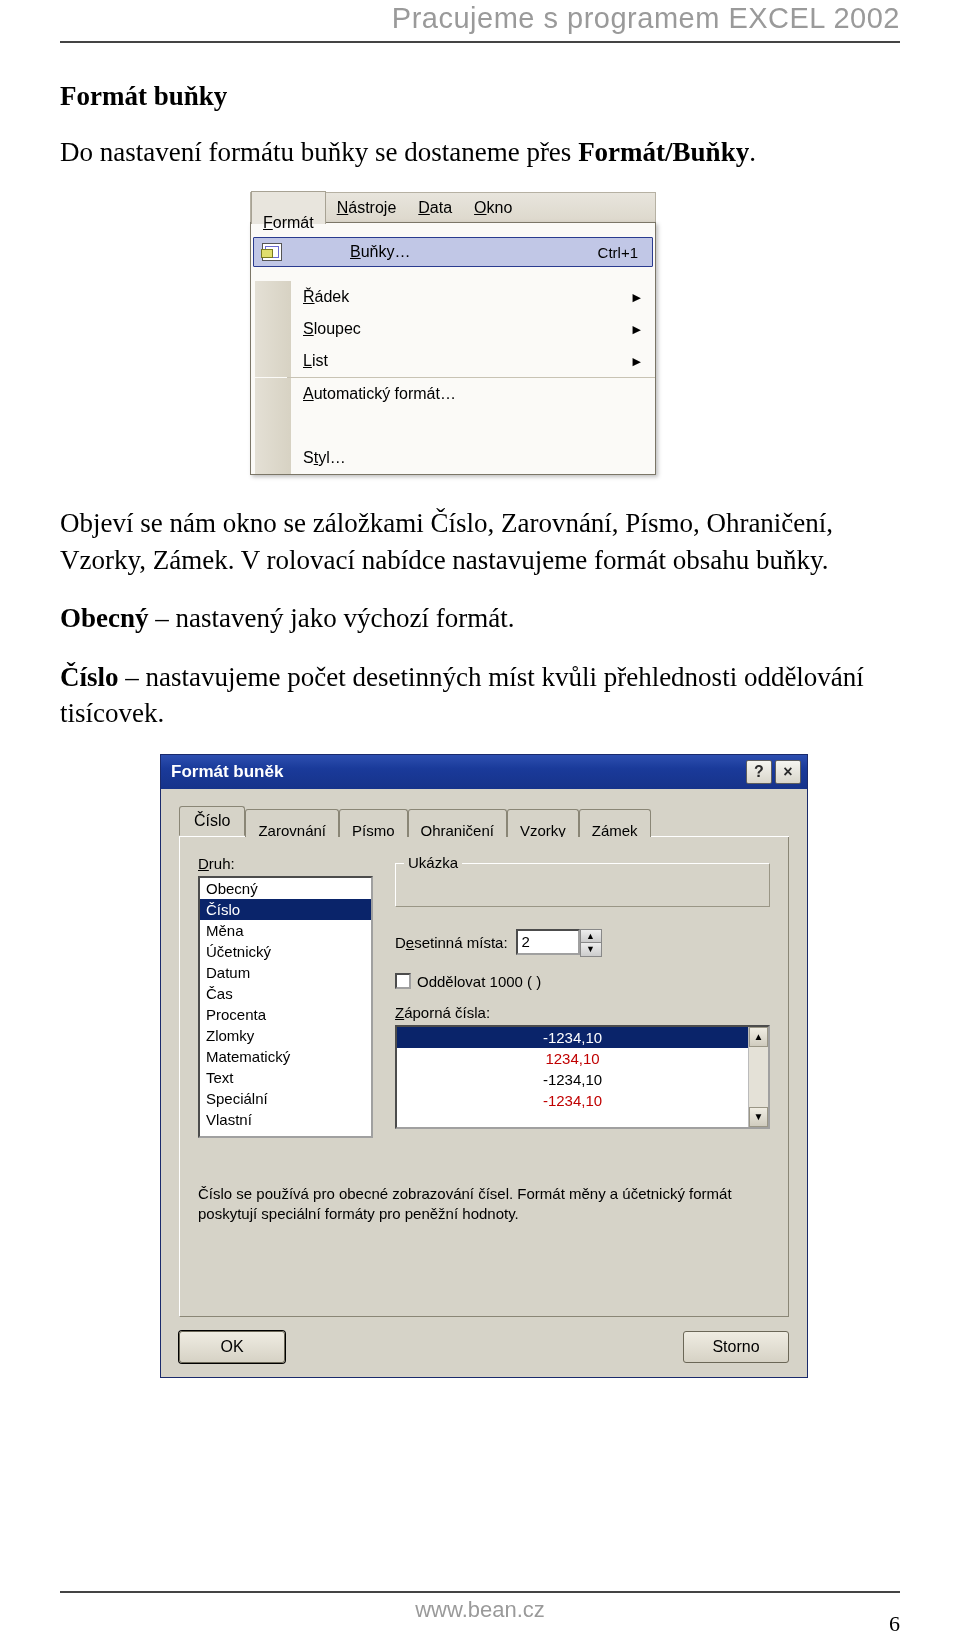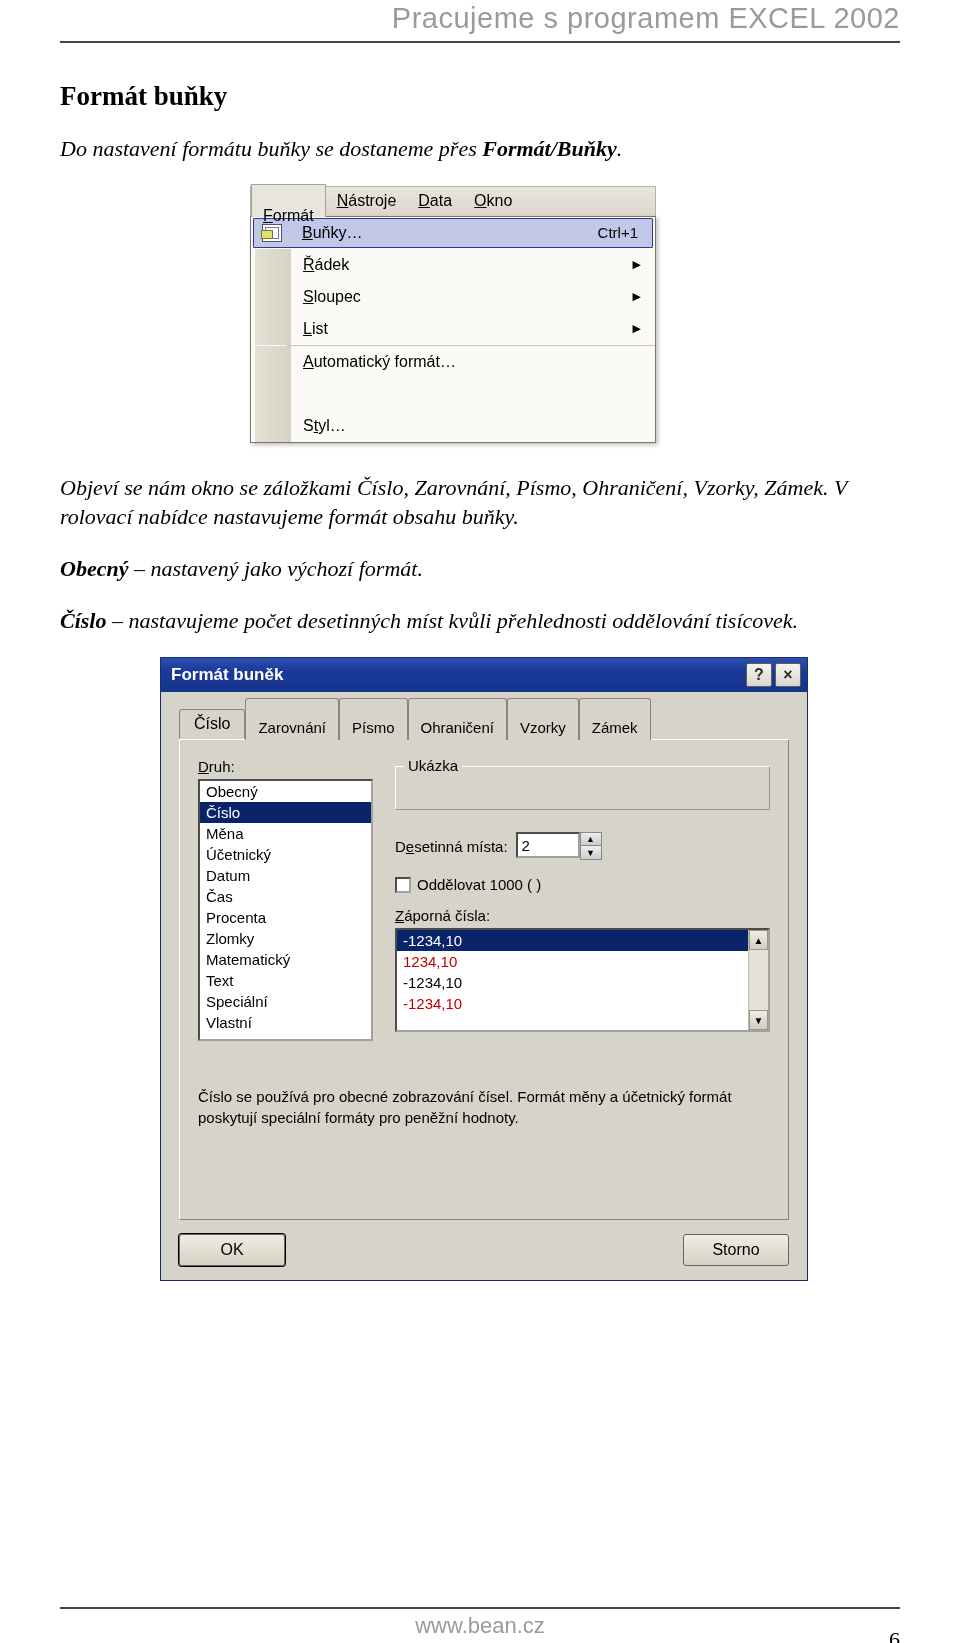--- a/index.html
+++ b/index.html
@@ -30,24 +30,23 @@
     border: none;
     border-top: 2px solid #444;
     margin: 6px 0 38px 0;
   }
   .section-heading {
     font-size: 27px;
     font-weight: bold;
     margin: 0 0 22px 0;
   }
   .body-text {
-    font-size: 22px;
+    font-size: 27px;
     line-height: 1.35;
     margin: 0 0 22px 0;
-    font-style: italic;
   }
   .body-text b { font-weight: bold; }
 
   
   .menu-figure {
     margin: 0 0 30px 190px;
     width: 406px;
     font-family: Tahoma, Arial, sans-serif;
     font-size: 16px;
     color: #000;
@@ -105,23 +104,24 @@
     font-size: 15px;
   }
   .dd-arrow {
     padding-right: 14px;
     color: #000;
     font-size: 11px;
   }
   .dd-row.selected {
     background: #c1c7e6;
     border: 1px solid #2a3b8f;
-    margin: 1px 2px;
+    margin: 14px 2px;
     border-radius: 1px;
     height: 30px;
+    gap: 48px;
   }
   .dd-sep {
     border-top: 1px solid #c8c3b4;
     margin-left: 36px;
   }
   .cells-icon {
     width: 20px; height: 18px;
     background: #fff;
     border: 1px solid #555;
     position: relative;
@@ -181,25 +181,25 @@
     display: flex;
     align-items: flex-end;
     border-bottom: 1px solid #fff;
     margin-bottom: 0;
     height: 30px;
   }
   .tab {
     background: #d6d3c8;
     border: 1px solid #8a8676;
     border-bottom: none;
-    padding: 20px 12px 4px 12px;
+    padding: 12px 12px 4px 12px;
     margin-right: 0px;
     font-size: 15px;
     position: relative;
-    top: 1px;
+    top: 7px;
     border-radius: 3px 3px 0 0;
   }
   .tab.active {
     background: #d6d3c8;
     border-bottom: 1px solid #d6d3c8;
     font-size: 16px;
     padding: 5px 14px;
     top: 0;
     z-index: 2;
   }
@@ -286,20 +286,21 @@
     background: #fff;
     border: 2px inset #a0a0a0;
   }
 
   .neglist {
     background: #fff;
     border: 2px inset #a0a0a0;
     margin-top: 4px;
     height: 104px;
     display: flex;
+    text-align: center;
   }
   .neglist-items {
     flex: 1;
     font-size: 15px;
   }
   .neglist-items .ni {
     padding: 2px 6px;
   }
   .neglist-items .ni.selected {
     background: #0a246a;
@@ -340,21 +341,21 @@
     font-size: 16px;
     display:flex;align-items:center;justify-content:center;
   }
   .dlg-buttons .btn.default {
     box-shadow: 0 0 0 1px #000;
   }
 
   
   .footer {
     position: absolute;
-    bottom: 4px;
+    bottom: 20px;
     left: 60px; right: 60px;
   }
   .footer hr {
     border: none;
     border-top: 2px solid #444;
     margin-bottom: 4px;
   }
   .footer-row {
     display: flex;
     justify-content: center;

